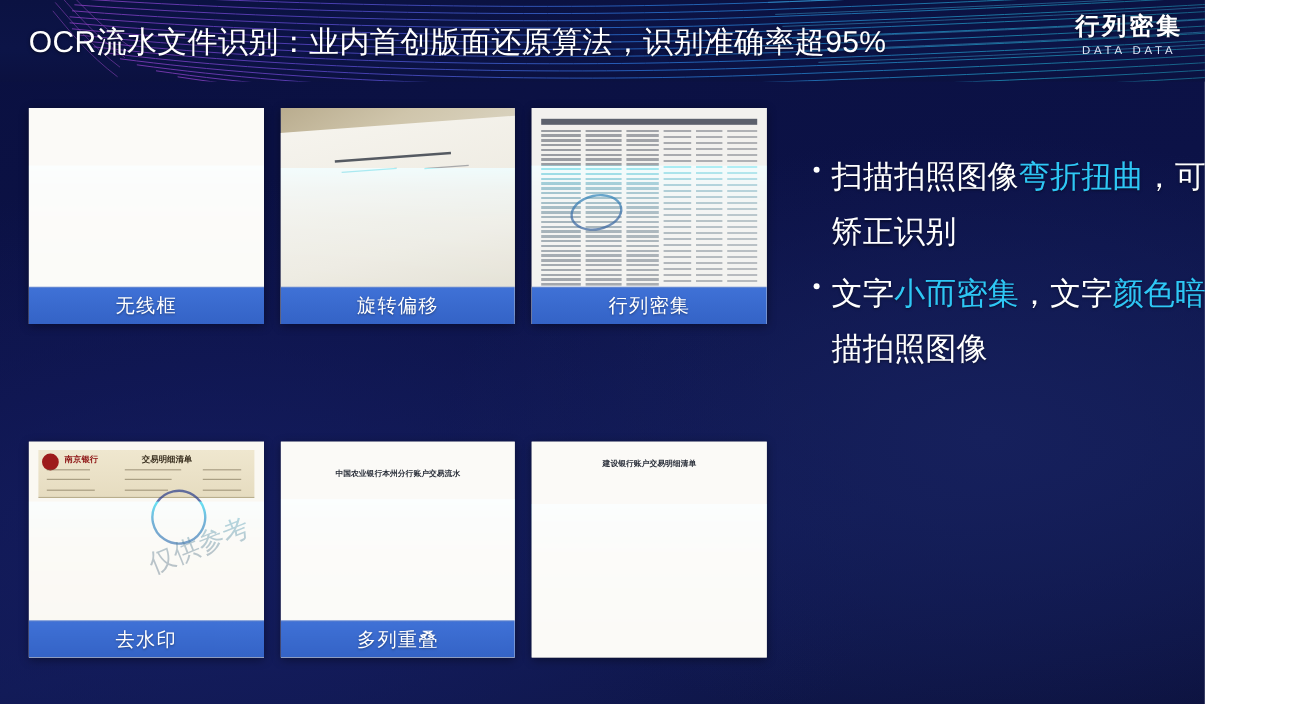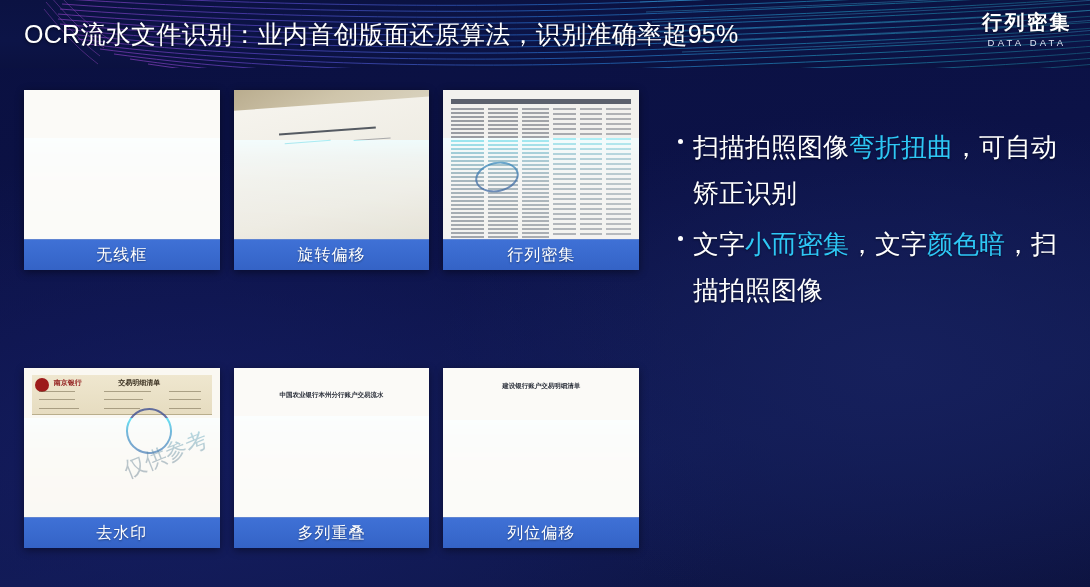--- a/index.html
+++ b/index.html
@@ -3,21 +3,21 @@
 <meta charset="utf-8">
 <style>
   * { box-sizing: border-box; margin: 0; padding: 0; }
   html, body {
     width: 1090px; height: 587px;
     overflow: hidden;
     font-family: "Liberation Sans", "DejaVu Sans", sans-serif;
   }
   #slide {
     position: relative;
-    width: 1090px; height: 587px;
+    width: 1004px; height: 587px;
     background:
       radial-gradient(ellipse 900px 500px at 18% 78%, #141c5e 0%, rgba(20,28,94,0) 62%),
       radial-gradient(ellipse 760px 420px at 82% 62%, #16205c 0%, rgba(22,32,92,0) 60%),
       linear-gradient(168deg, #0a1040 0%, #0c1247 42%, #101a52 72%, #0d1340 100%);
     overflow: hidden;
   }
 
   
   .header-band {
     position: absolute; left: 0; top: 0;
@@ -616,21 +616,20 @@
             <div class="tline thin" style="left:89%;top:74%;width:8%;"></div>
 
             <div class="tline thin" style="left:5%;top:80%;width:22%;"></div>
             <div class="tline thin" style="left:34%;top:80%;width:7%;"></div>
             <div class="tline thin" style="left:45%;top:80%;width:5%;"></div>
             <div class="tline thin" style="left:68%;top:80%;width:19%;"></div>
             <div class="tline thin" style="left:89%;top:80%;width:8%;"></div>
           </div>
           <div class="scan" style="top:52px;bottom:30px;"></div>
         </div>
-        <div class="caption">列位偏移</div>
       </div>
     </div>
   </div>
 
   <div class="bullets bullets-top">
     <div class="bullet"><span>扫描拍照图像</span><span class="hl">弯折扭曲</span><span>，可自动矫正识别</span></div>
     <div class="bullet"><span>文字</span><span class="hl">小而密集</span><span>，文字</span><span class="hl">颜色暗</span><span>，扫描拍照图像</span></div>
   </div>
 
 

